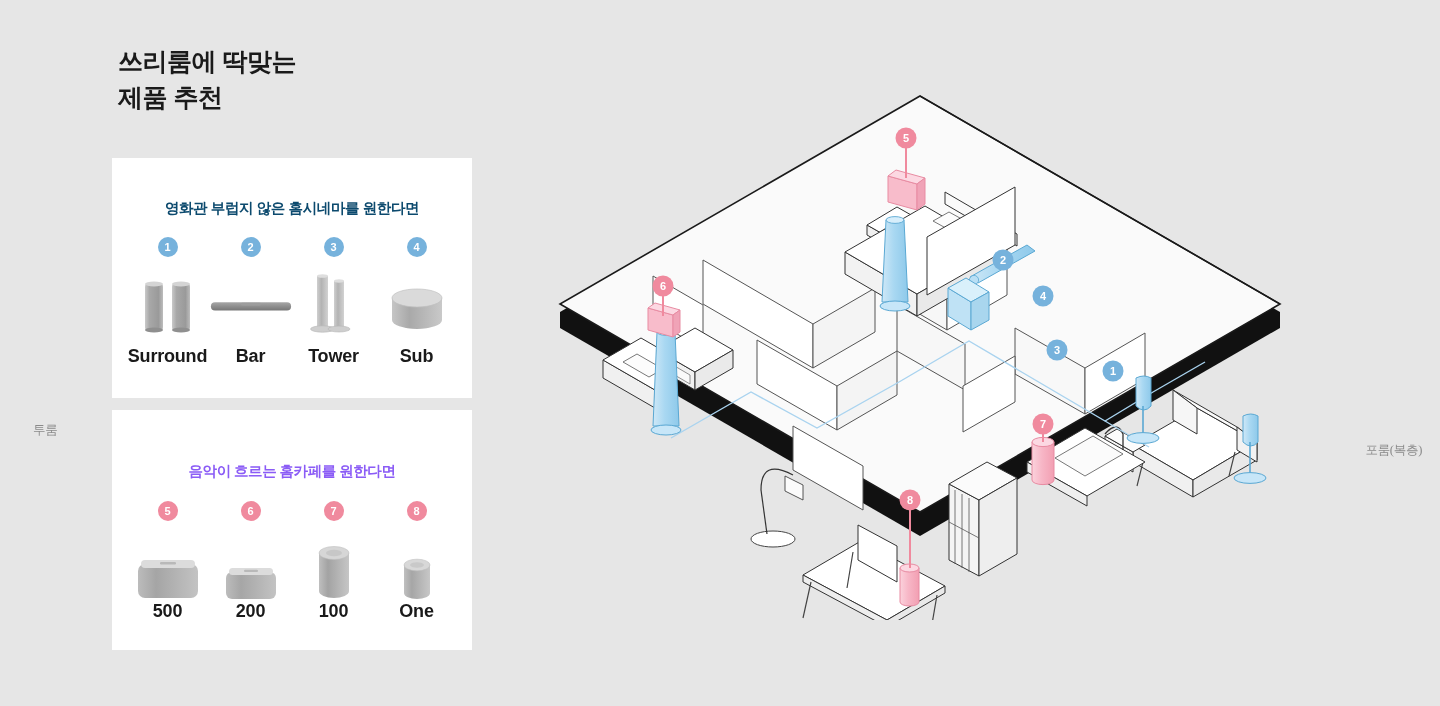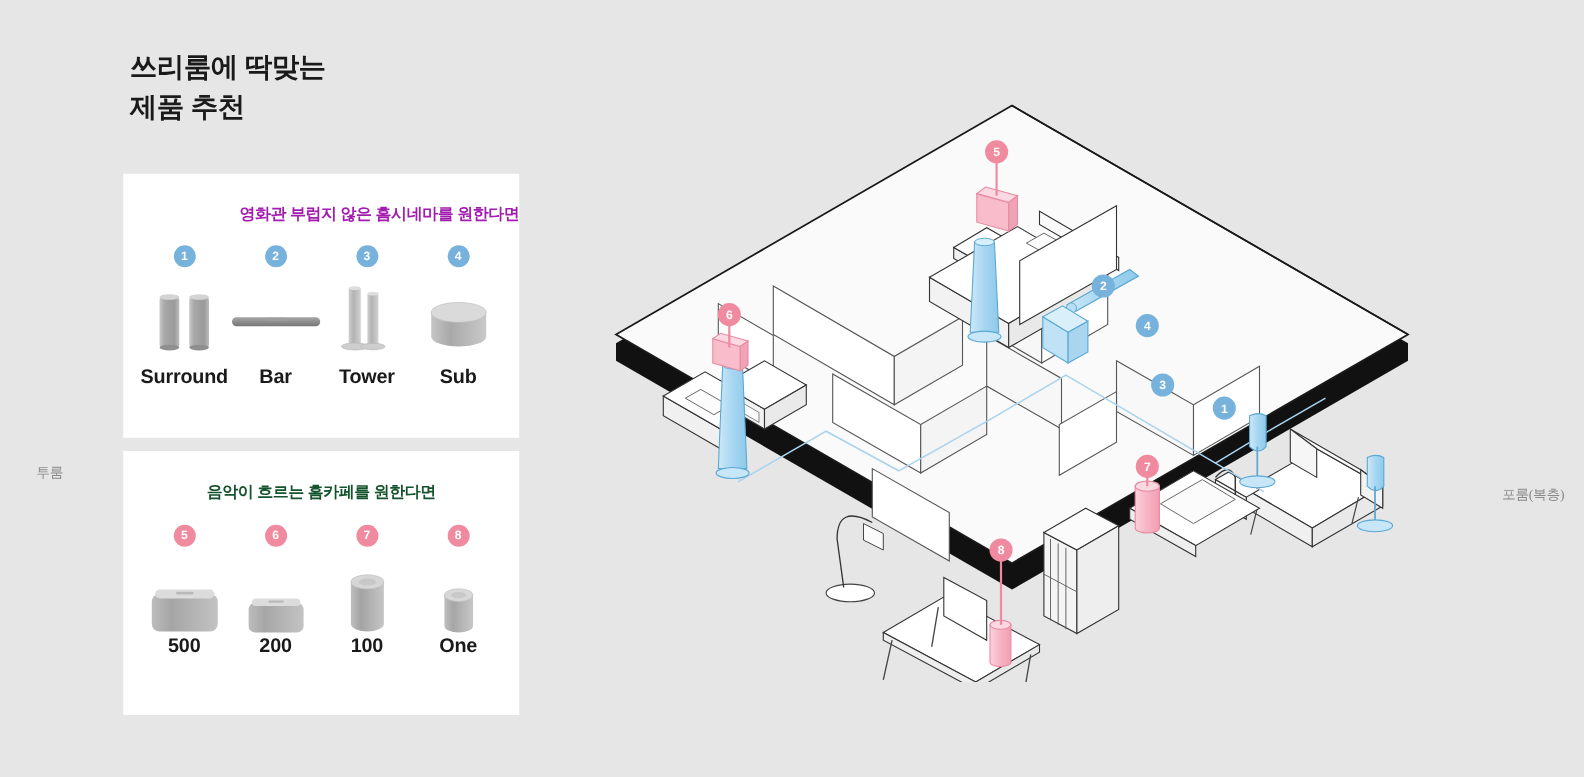--- a/index.html
+++ b/index.html
@@ -32,22 +32,22 @@
     position: absolute; left: 112px; width: 360px;
     background: #ffffff;
   }
   .card.cinema { top: 158px; height: 240px; }
   .card.cafe   { top: 410px; height: 240px; }
 
   .card-title {
     text-align: center; font-size: 14.5px; font-weight: bold;
     letter-spacing: -0.4px; white-space: nowrap;
   }
-  .card.cinema .card-title { margin-top: 27px; color: #a21caf; text-align: right; }
-  .card.cafe   .card-title { margin-top: 28px; color: #14532d; }
+  .card.cinema .card-title { margin-top: 41px; color: #0c4a6e; }
+  .card.cafe   .card-title { margin-top: 52px; color: #8b5cf6; font-family: Liberation Serif, serif; }
 
   .items { display: flex; justify-content: space-around; align-items: flex-end;
            padding: 0 14px; }
   .card.cinema .items { margin-top: 19px; }
   .card.cafe   .items { margin-top: 20px; }
 
   .item { width: 82px; display: flex; flex-direction: column; align-items: center; }
 
   .badge {
     width: 20px; height: 20px; border-radius: 50%;

